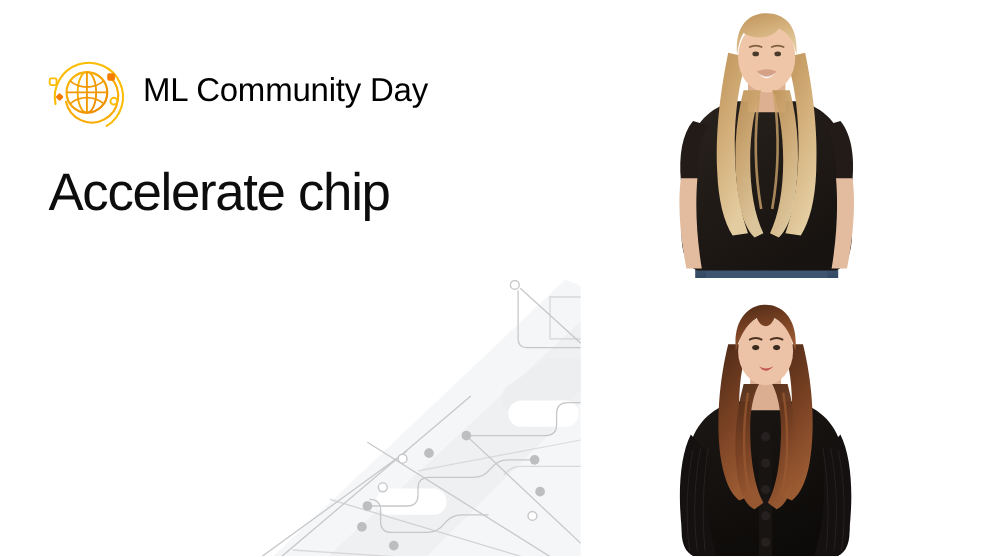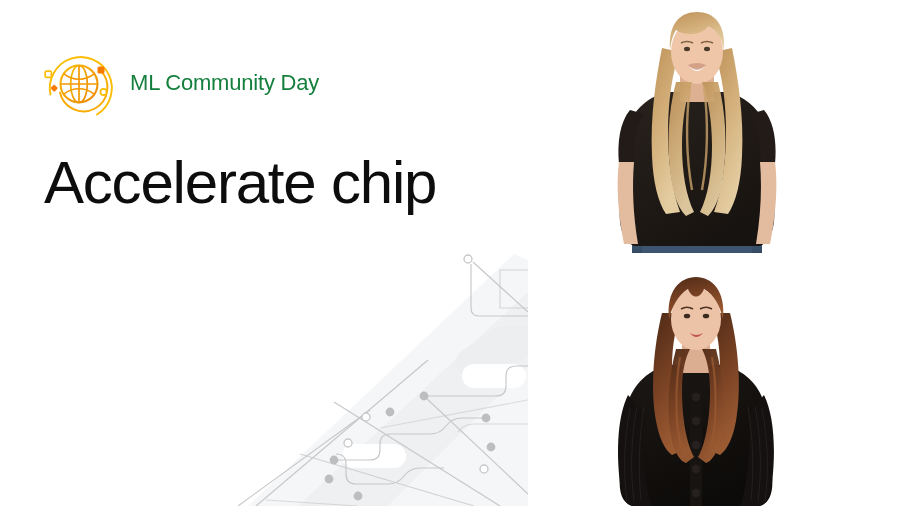--- a/index.html
+++ b/index.html
@@ -46,37 +46,37 @@
     height: 80px;
   }
   #brand-logo-icon {
     width: 78px;
     height: 78px;
     flex: 0 0 auto;
     display: block;
   }
   #brand-wordmark {
     font-family: "Liberation Sans", sans-serif;
-    font-size: 22px;
+    font-size: 30px;
     font-weight: 400;
     letter-spacing: -0.2px;
-    color: #15803d;
+    color: #000000;
     white-space: nowrap;
     line-height: 1;
     padding-bottom: 2px;
   }
 
   
   #headline {
     position: absolute;
     left: 44px;
     top: 148px;
     width: 520px;
     font-family: "Liberation Sans", sans-serif;
-    font-size: 60px;
+    font-size: 48px;
     font-weight: 400;
     line-height: 1.16;
     letter-spacing: -1.2px;
     color: #0d0d0d;
     margin: 0;
   }
   #headline .hl-line {
     display: block;
   }
 

